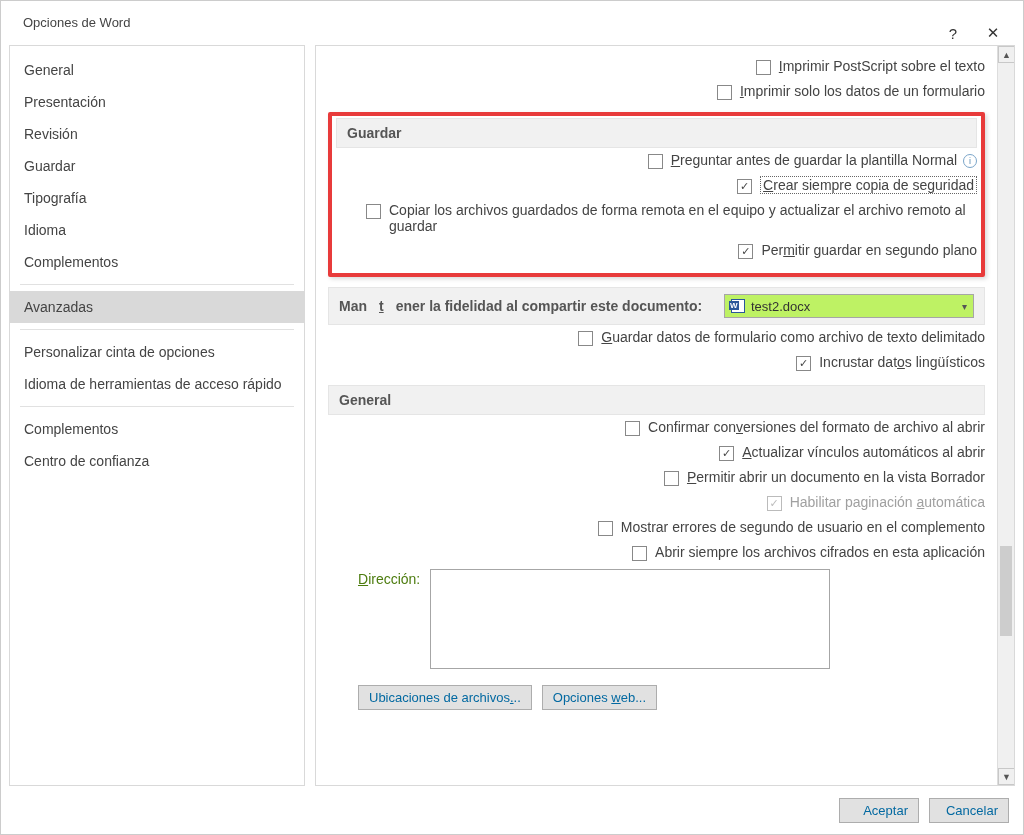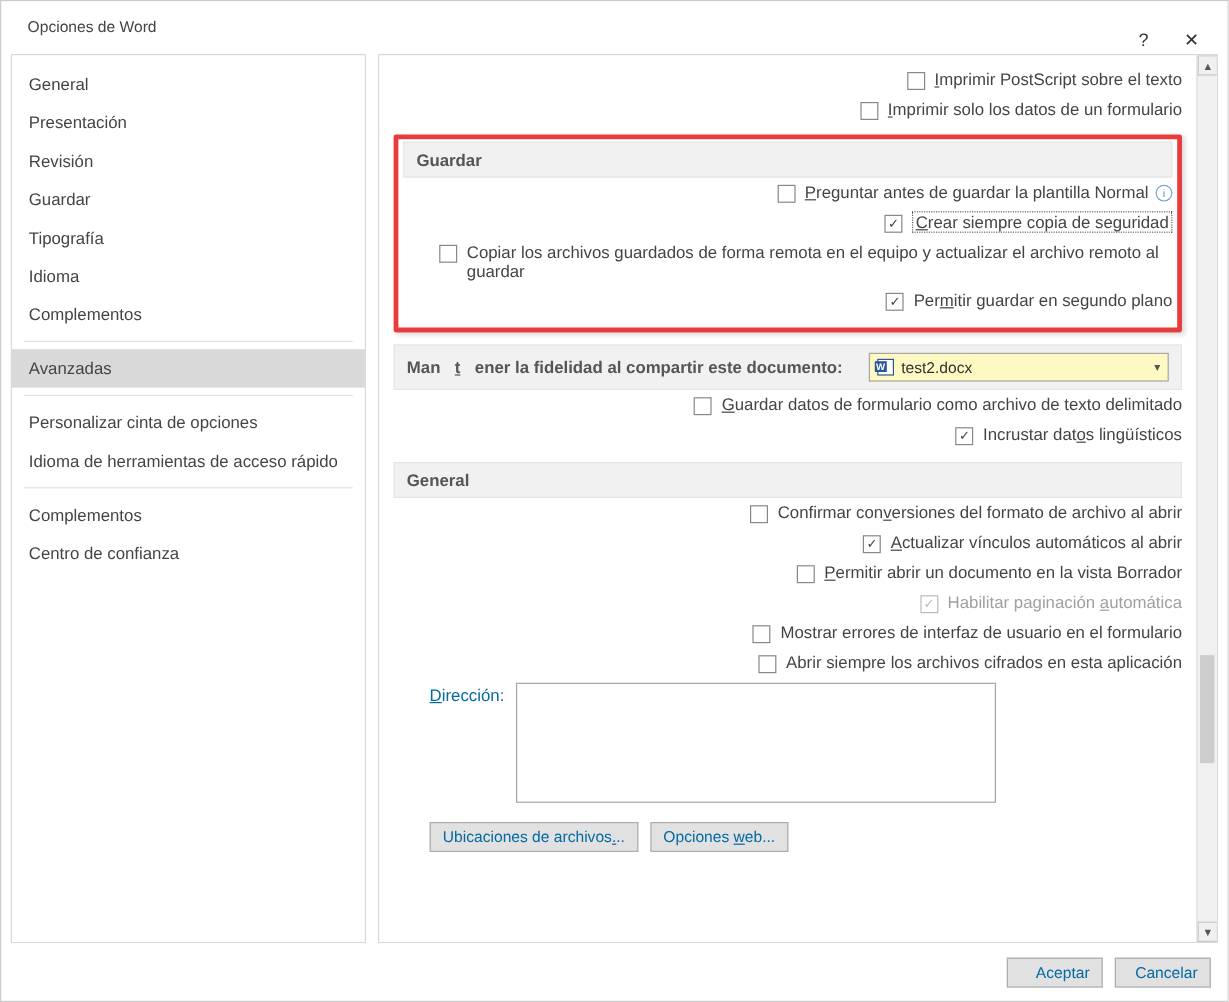--- a/index.html
+++ b/index.html
@@ -22,26 +22,26 @@
   .content { position: absolute; left: 0; right: 17px; top: 0; bottom: 0; padding: 8px 12px 8px 12px; }
   .chk-row { display: flex; align-items: flex-start; gap: 8px; padding: 4px 0 4px 30px; font-size: 14px; color: #444; justify-content: flex-end; }
   .chk-row.disabled { color: #a0a0a0; }
   .chk { width: 15px; height: 15px; border: 1px solid #888; flex-shrink: 0; margin-top: 2px; background:#fff; display:flex; align-items:center; justify-content:center; font-size:11px; color:#444; }
   .chk.disabled { border-color:#bbb; color:#bbb; }
   .section-head { background: #f1f1f1; border: 1px solid #e5e5e5; padding: 6px 10px; font-weight: 600; color: #555; font-size: 14px; margin-top: 10px; display:flex; align-items:center; gap:12px; }
   .highlight-box { border: 4px solid #e83b3b; border-radius: 2px; padding: 2px 4px 10px 4px; margin-top: 8px; box-shadow: 2px 2px 4px rgba(0,0,0,0.15);}
   .highlight-box .section-head { margin-top: 0; }
   .focus-text { border: 1px dotted #666; padding: 0 2px; }
   .info-icon { display:inline-block; width:14px; height:14px; border:1px solid #7aa5c9; border-radius:50%; color:#5a8db3; font-size:9px; line-height:12px; text-align:center; margin-left:2px; vertical-align:middle;}
-  .dropdown { margin-left:auto; display:flex; align-items:center; border:1px solid #a6a6a6; background:#fef9c3; height:24px; font-weight:400; font-size:13px; padding:0 6px; gap:6px; min-width:250px; color:#333;}
+  .dropdown { margin-left:auto; display:flex; align-items:center; border:1px solid #a6a6a6; background:#bef264; height:24px; font-weight:400; font-size:13px; padding:0 6px; gap:6px; min-width:250px; color:#333;}
   .dropdown .doc-icon { width:14px; height:14px; border:1px solid #2b579a; background:linear-gradient(#fff,#fff); position:relative; }
   .dropdown .doc-icon::after { content:"W"; position:absolute; left:-3px; top:1px; font-size:8px; font-weight:bold; color:#fff; background:#2b579a; padding:0 1px;}
   .dropdown .chev { margin-left:auto; font-size:10px; color:#555; }
   .addr-row { display:flex; align-items:flex-start; gap:10px; padding:4px 0 4px 30px; }
-  .addr-label { font-size:14px; color:#0369a1; padding-top:2px; }
+  .addr-label { font-size:14px; color:#4d7c0f; padding-top:2px; }
   .addr-box { width:400px; height:100px; border:1px solid #a6a6a6; background:#fff; }
   .btn-row { display:flex; gap:10px; padding:12px 0 4px 30px; }
   .std-btn { border:1px solid #adadad; background:#e1e1e1; padding:4px 10px; font-size:13px; color:#0369a1; }
   .footer { height: 48px; display:flex; align-items:center; justify-content:flex-end; gap:10px; padding:0 14px; border-top:0; }
   .footer .std-btn { min-width:80px; text-align:right; background:#e1e1e1; }
   .u { text-decoration: underline; }
 </style>
 </head>
 <body>
 
@@ -126,21 +126,21 @@
           <div class="chk-row">
             <div class="chk"></div>
             <span><span class="u">P</span>ermitir abrir un documento en la vista Borrador</span>
           </div>
           <div class="chk-row disabled">
             <div class="chk disabled">✓</div>
             <span>Habilitar paginación <span class="u">a</span>utomática</span>
           </div>
           <div class="chk-row">
             <div class="chk"></div>
-            <span>Mostrar errores de interfaz de usuario en el formulario</span>
+            <span>Mostrar errores de segundo de usuario en el complemento</span>
           </div>
           <div class="chk-row">
             <div class="chk"></div>
             <span>Abrir siempre los archivos cifrados en esta aplicación</span>
           </div>
           <div class="addr-row">
             <span class="addr-label"><span class="u">D</span>irección:</span>
             <div class="addr-box"></div>
           </div>
           <div class="btn-row">

